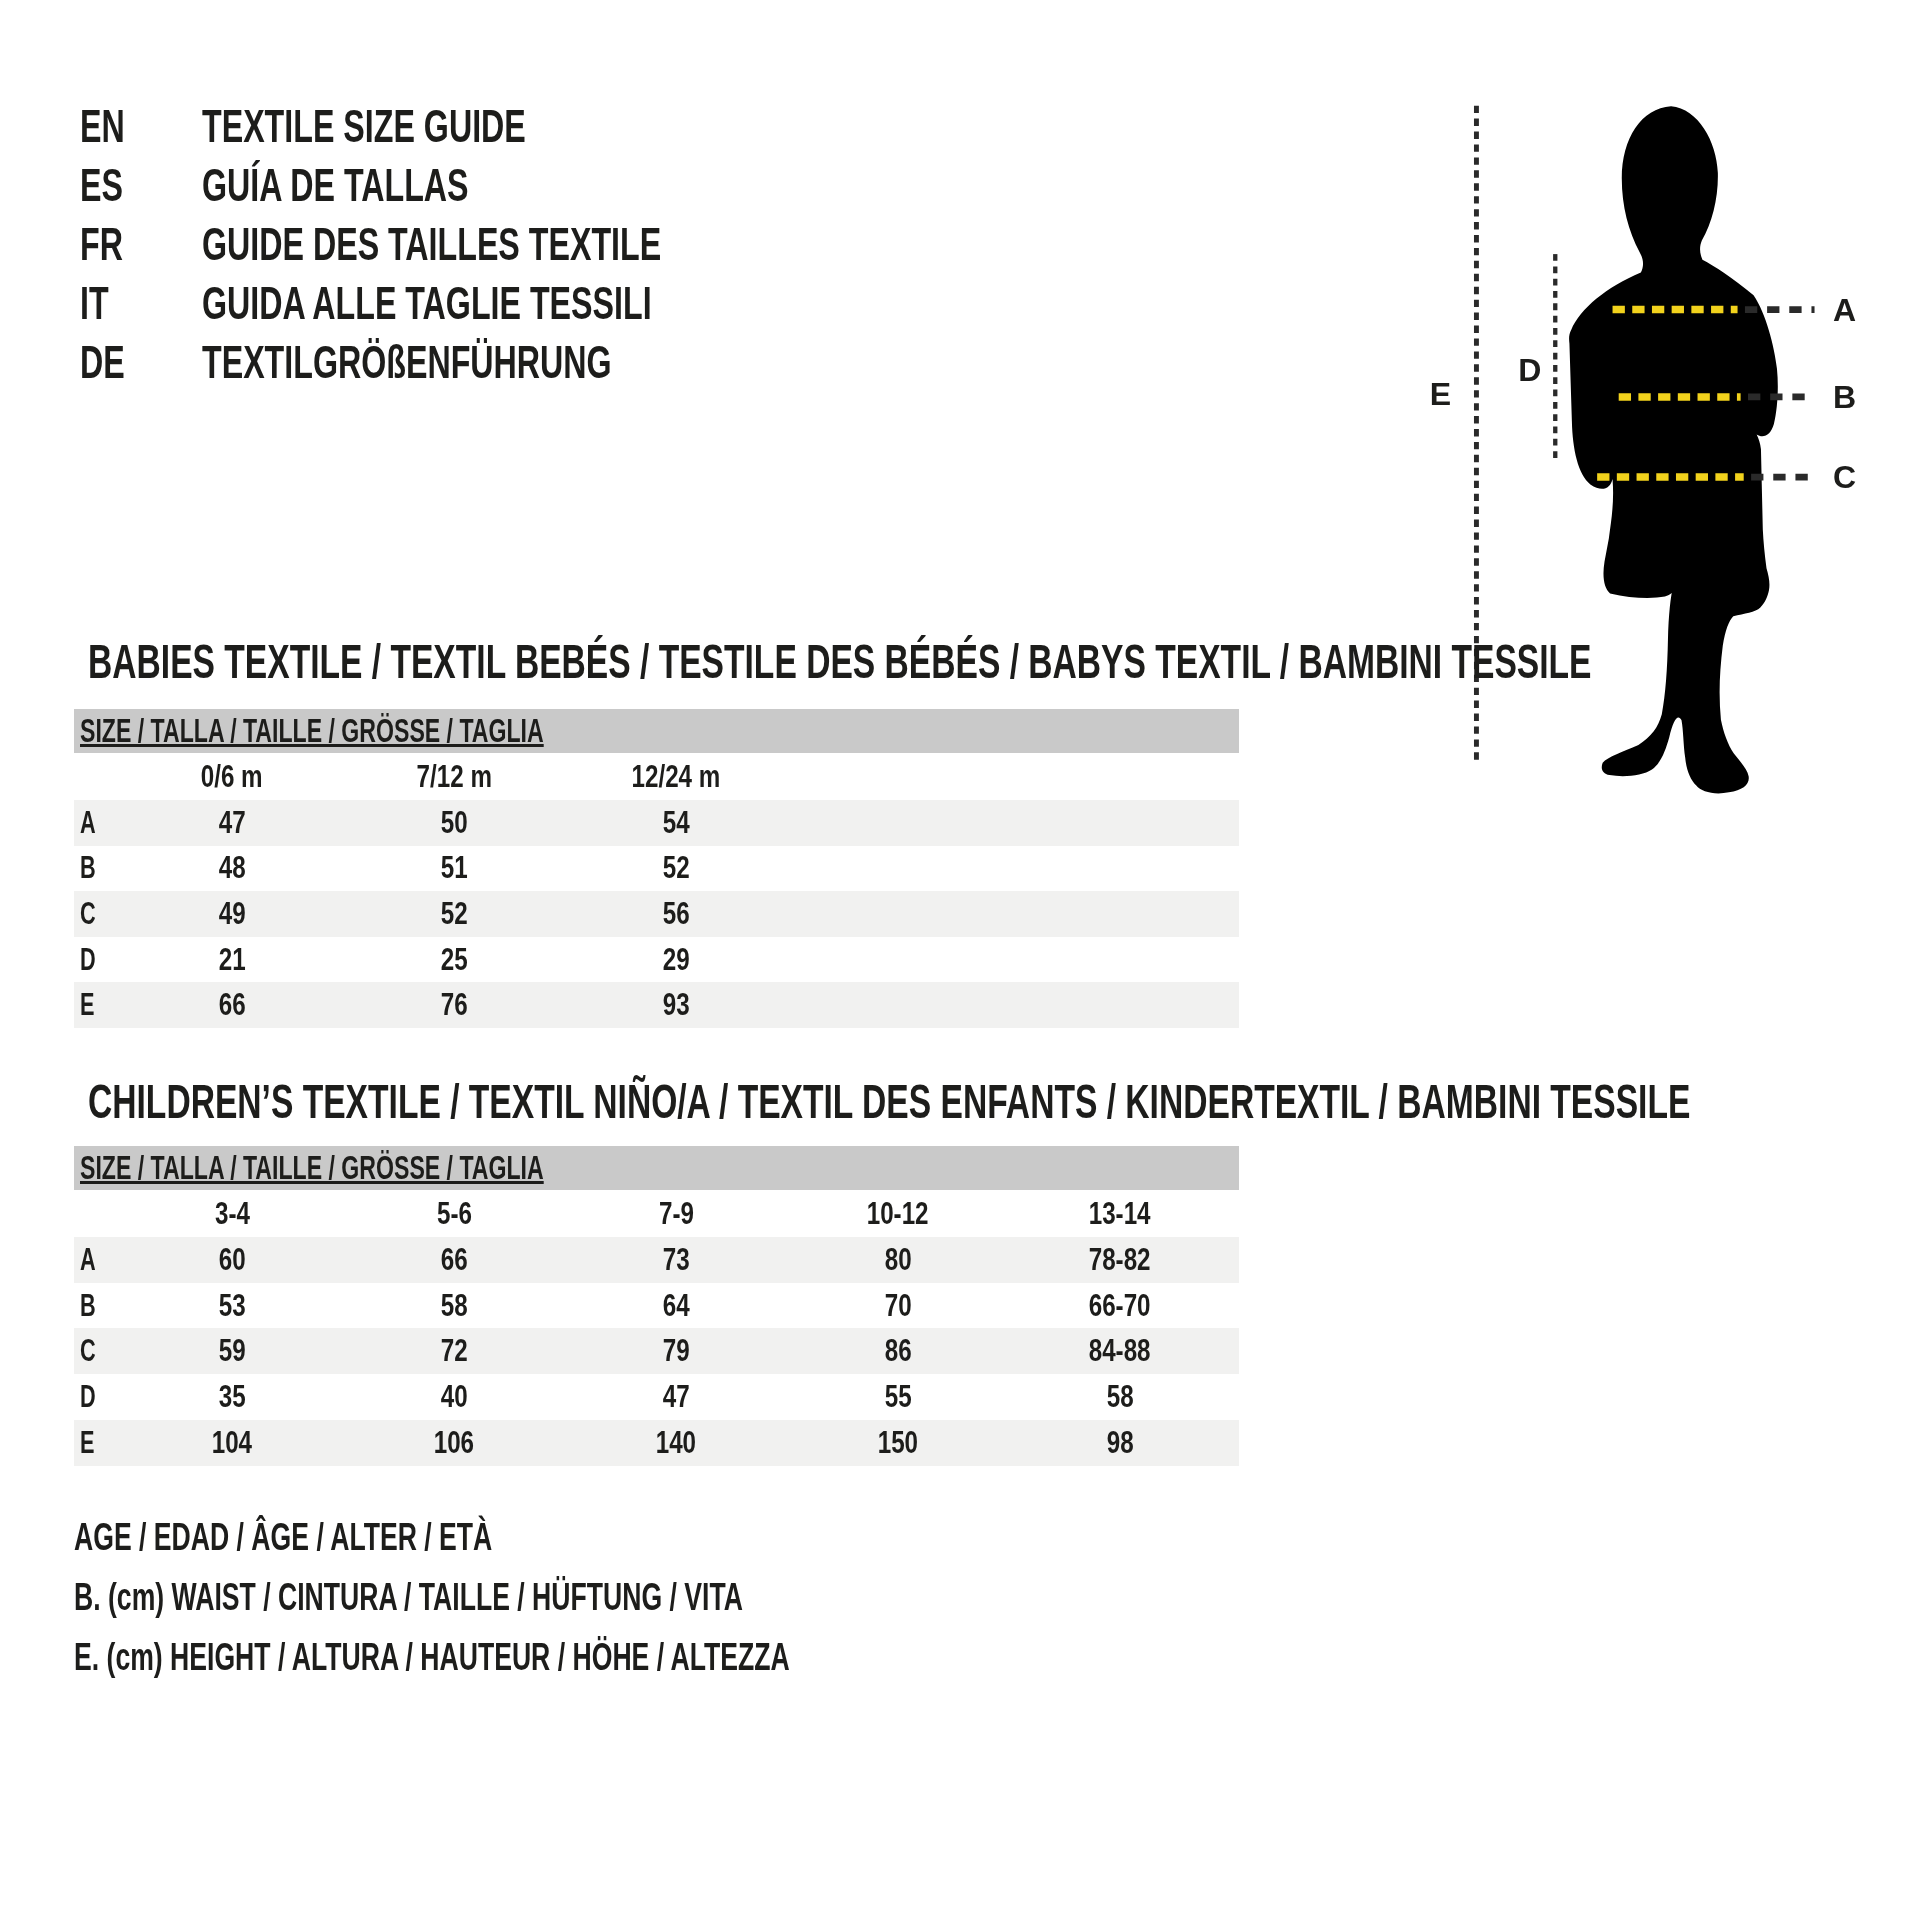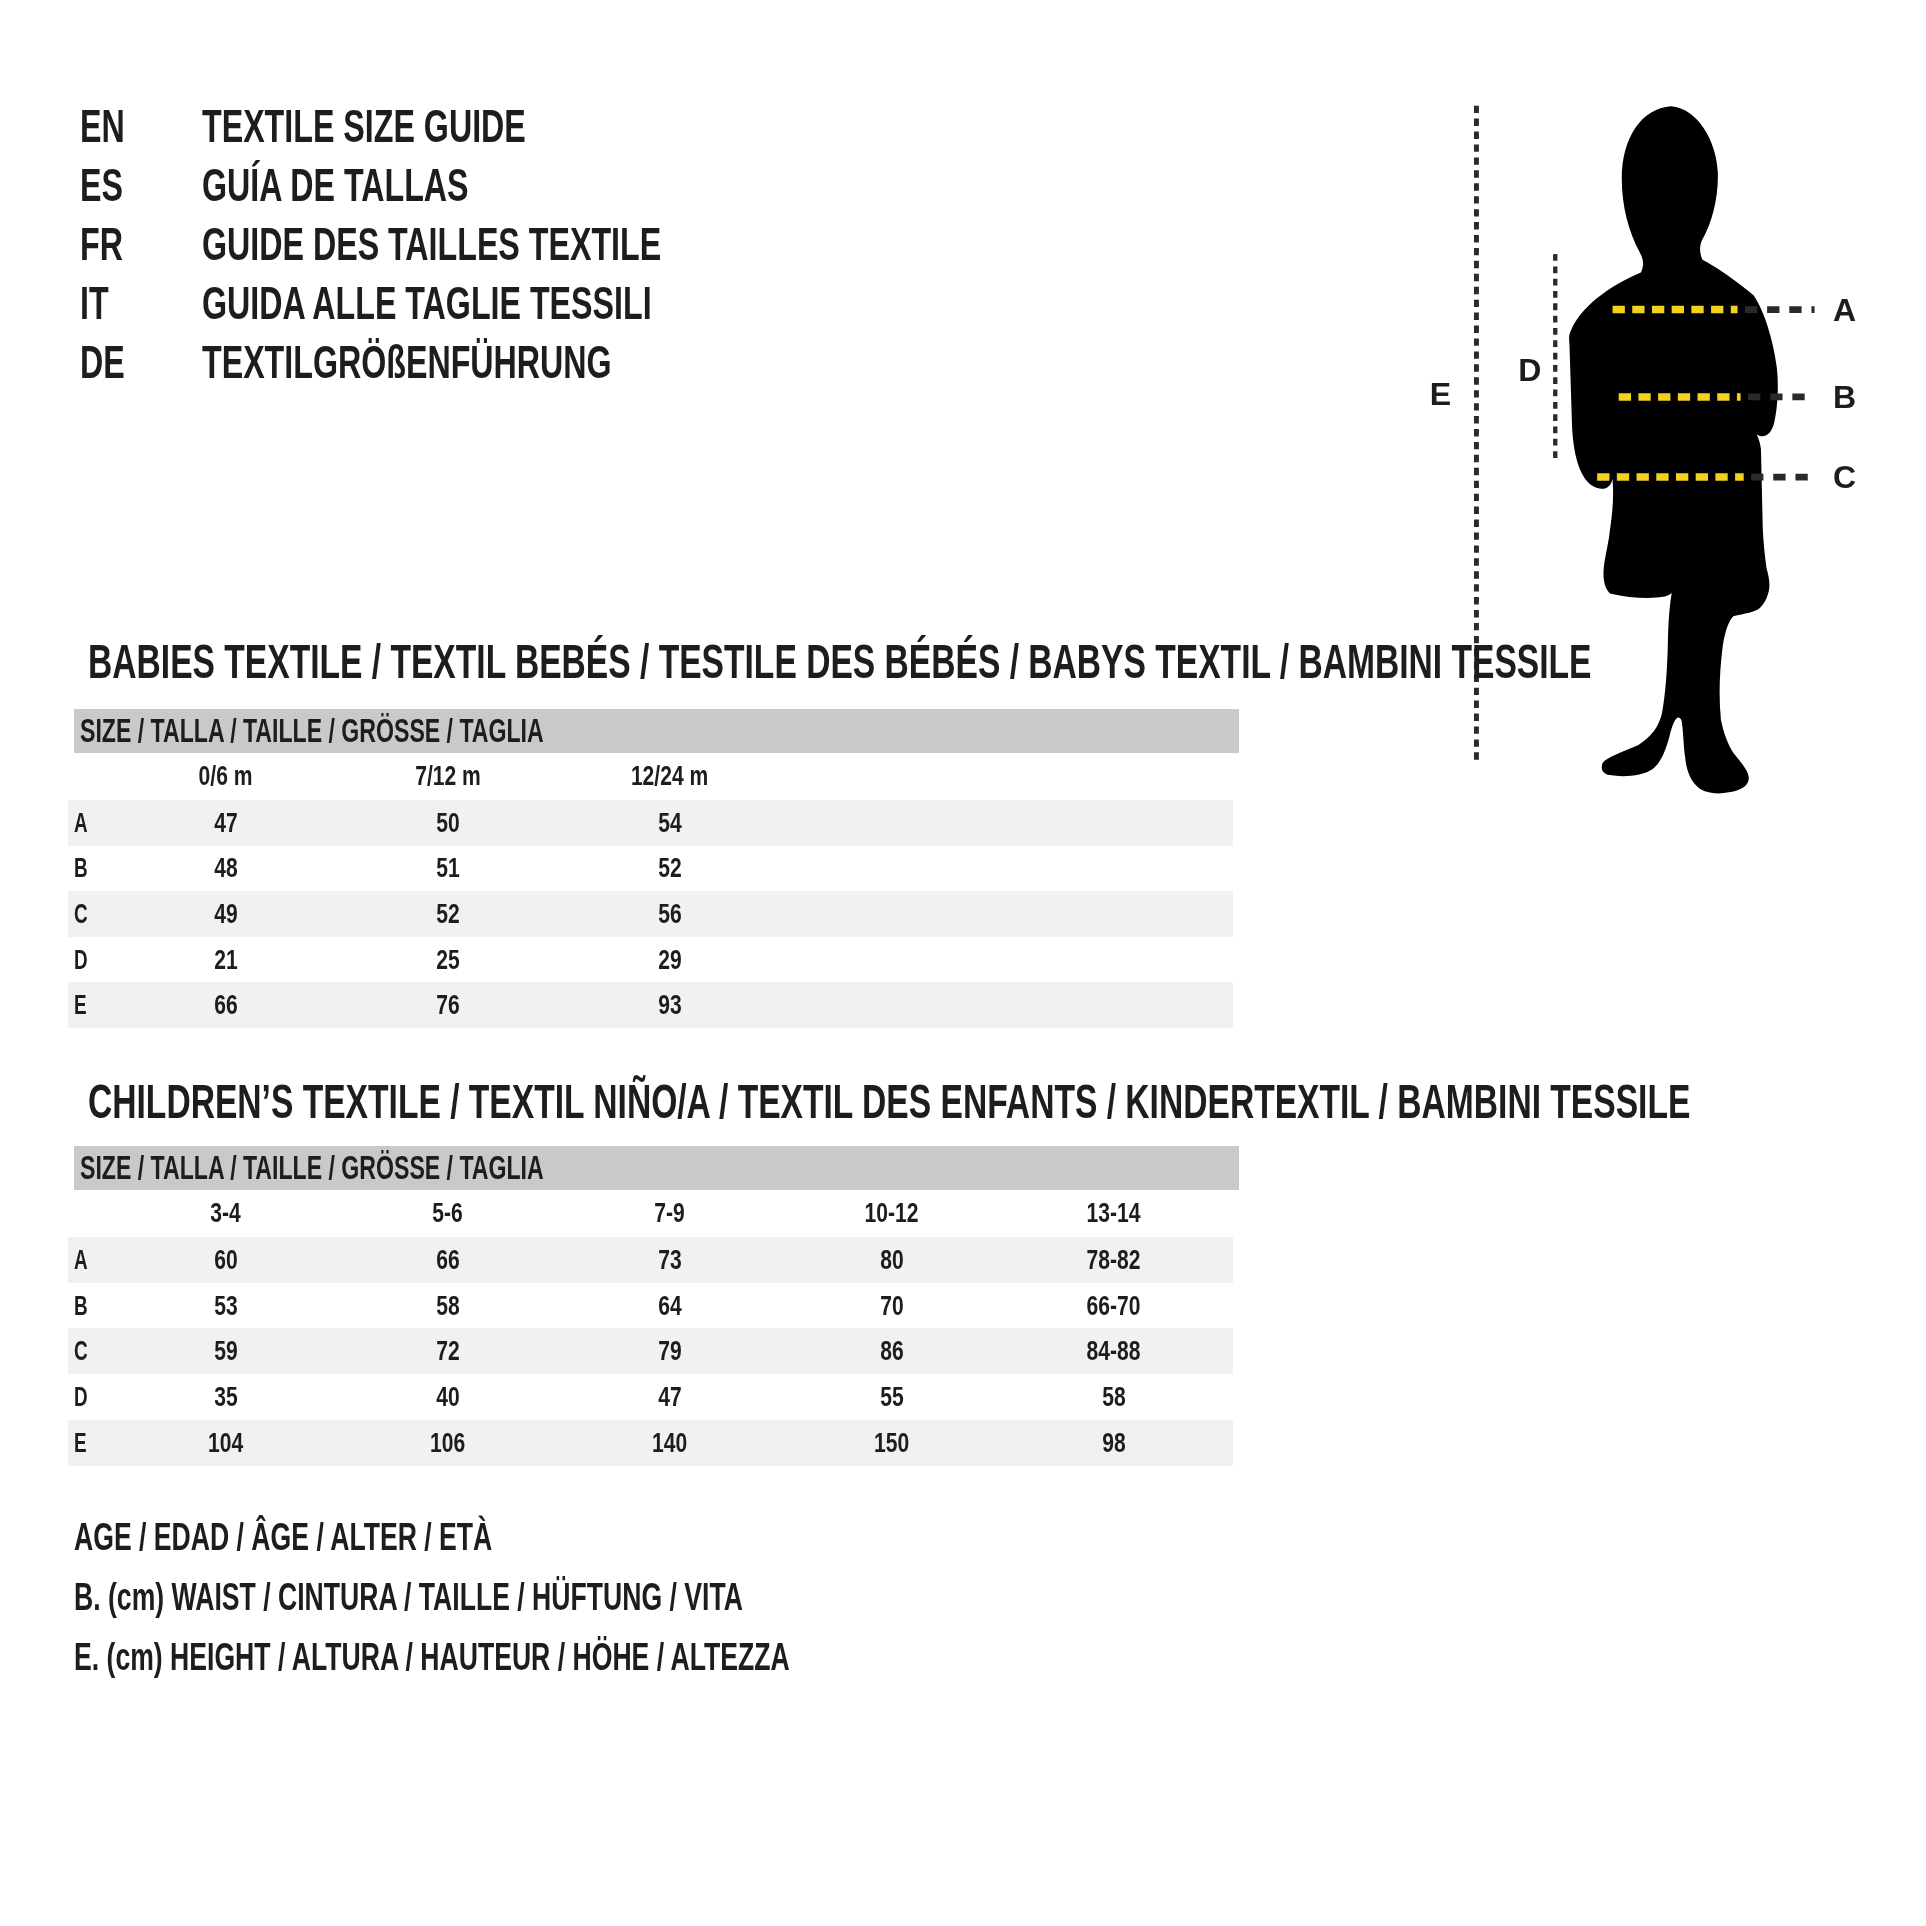--- a/index.html
+++ b/index.html
@@ -20,30 +20,30 @@
 
   
   .section-title { position:absolute; left:88px; font-size:48px; line-height:44px;margin-top:13px; }
   #babies-title   { top:627px; }
   #children-title { top:1067px; }
 
   
   .size-bar {
     position:absolute; left:74px; width:1165px; height:44px;
     background:#c9c9c9; display:flex; align-items:center;
-    padding-left:6.2px; box-sizing:border-box; font-size:33px;
+    padding-left:6.2px; box-sizing:border-box; font-size:33px;text-decoration:underline;
   }
   #babies-bar   { top:709px; }
   #children-bar { top:1146px; }
 
   
   .trow {
-    position:absolute; left:68px; width:1165px; height:46px;
+    position:absolute; left:74px; width:1165px; height:46px;
     display:grid; grid-template-columns:47px repeat(5,222px);
-    align-items:center; font-size:27px;
+    align-items:center; font-size:31px;
   }
   .trow.hdr { height:47px; }
   .stripe { background:#f1f1f0; }
   .cell { text-align:center; }
   .rowlab { padding-left:6.2px; }
 
   
   .legend { position:absolute; left:74px; top:1507px; }
   .legend-line { height:60px; display:flex; align-items:center; font-size:38px; }
 

